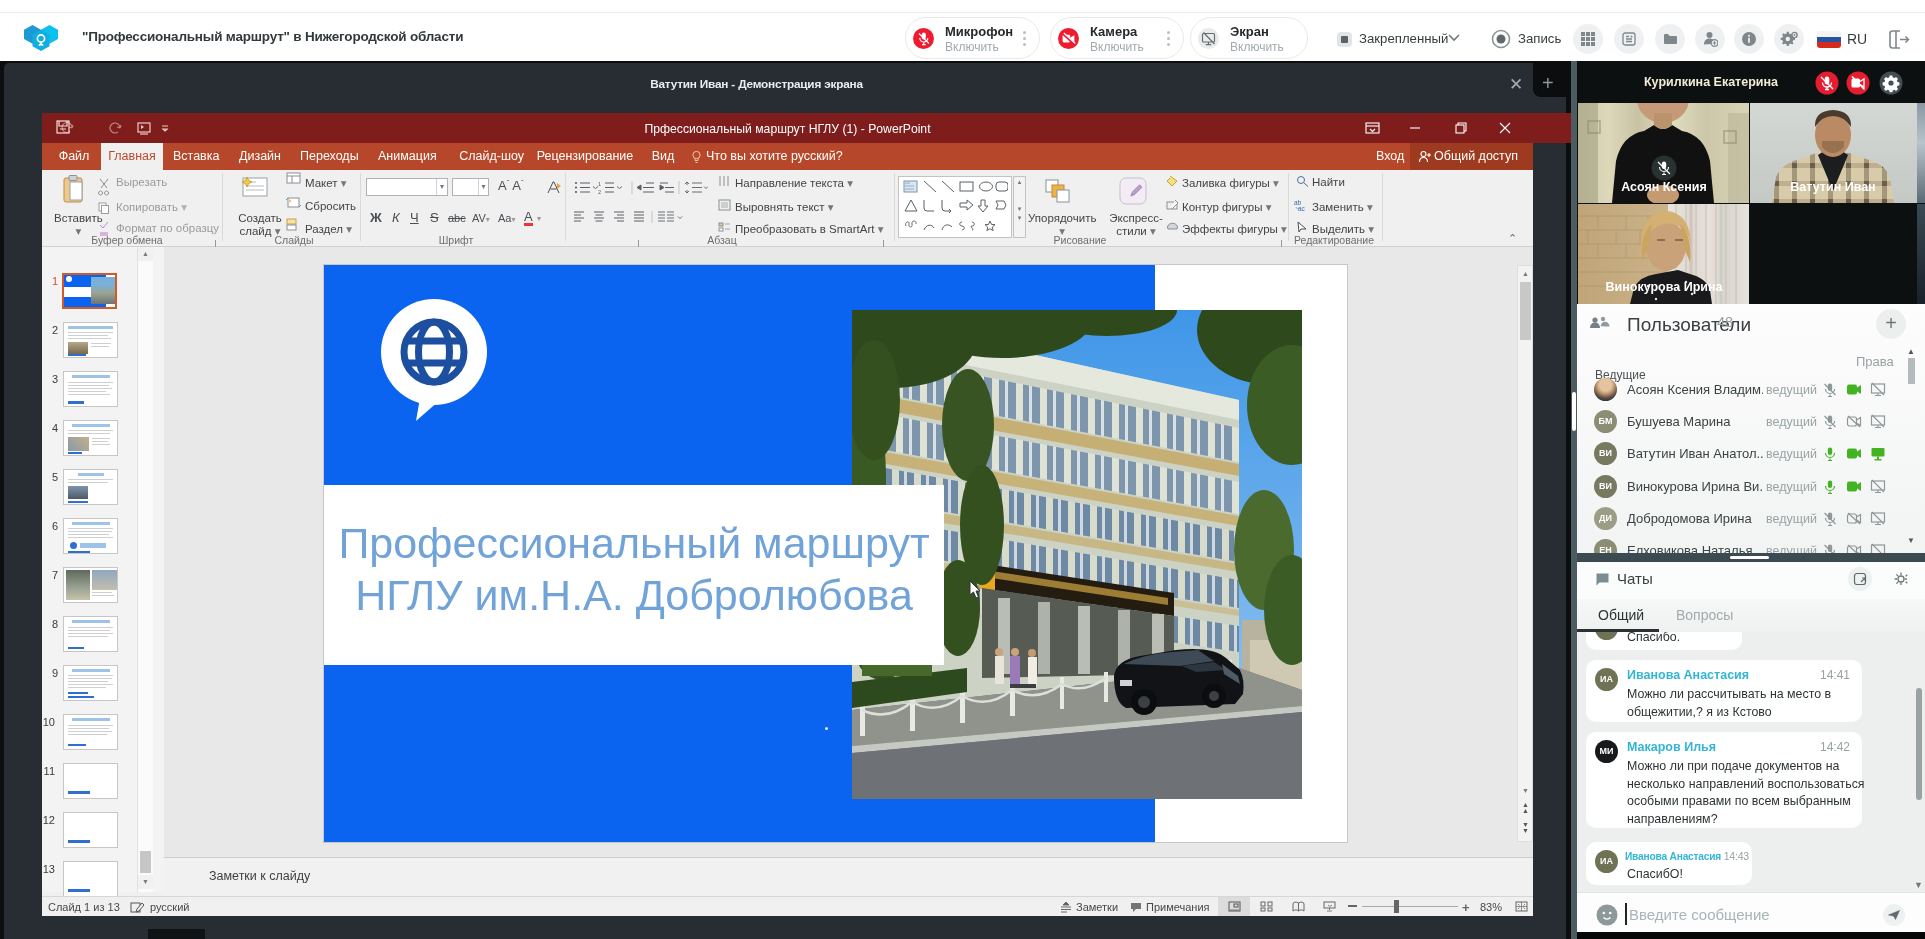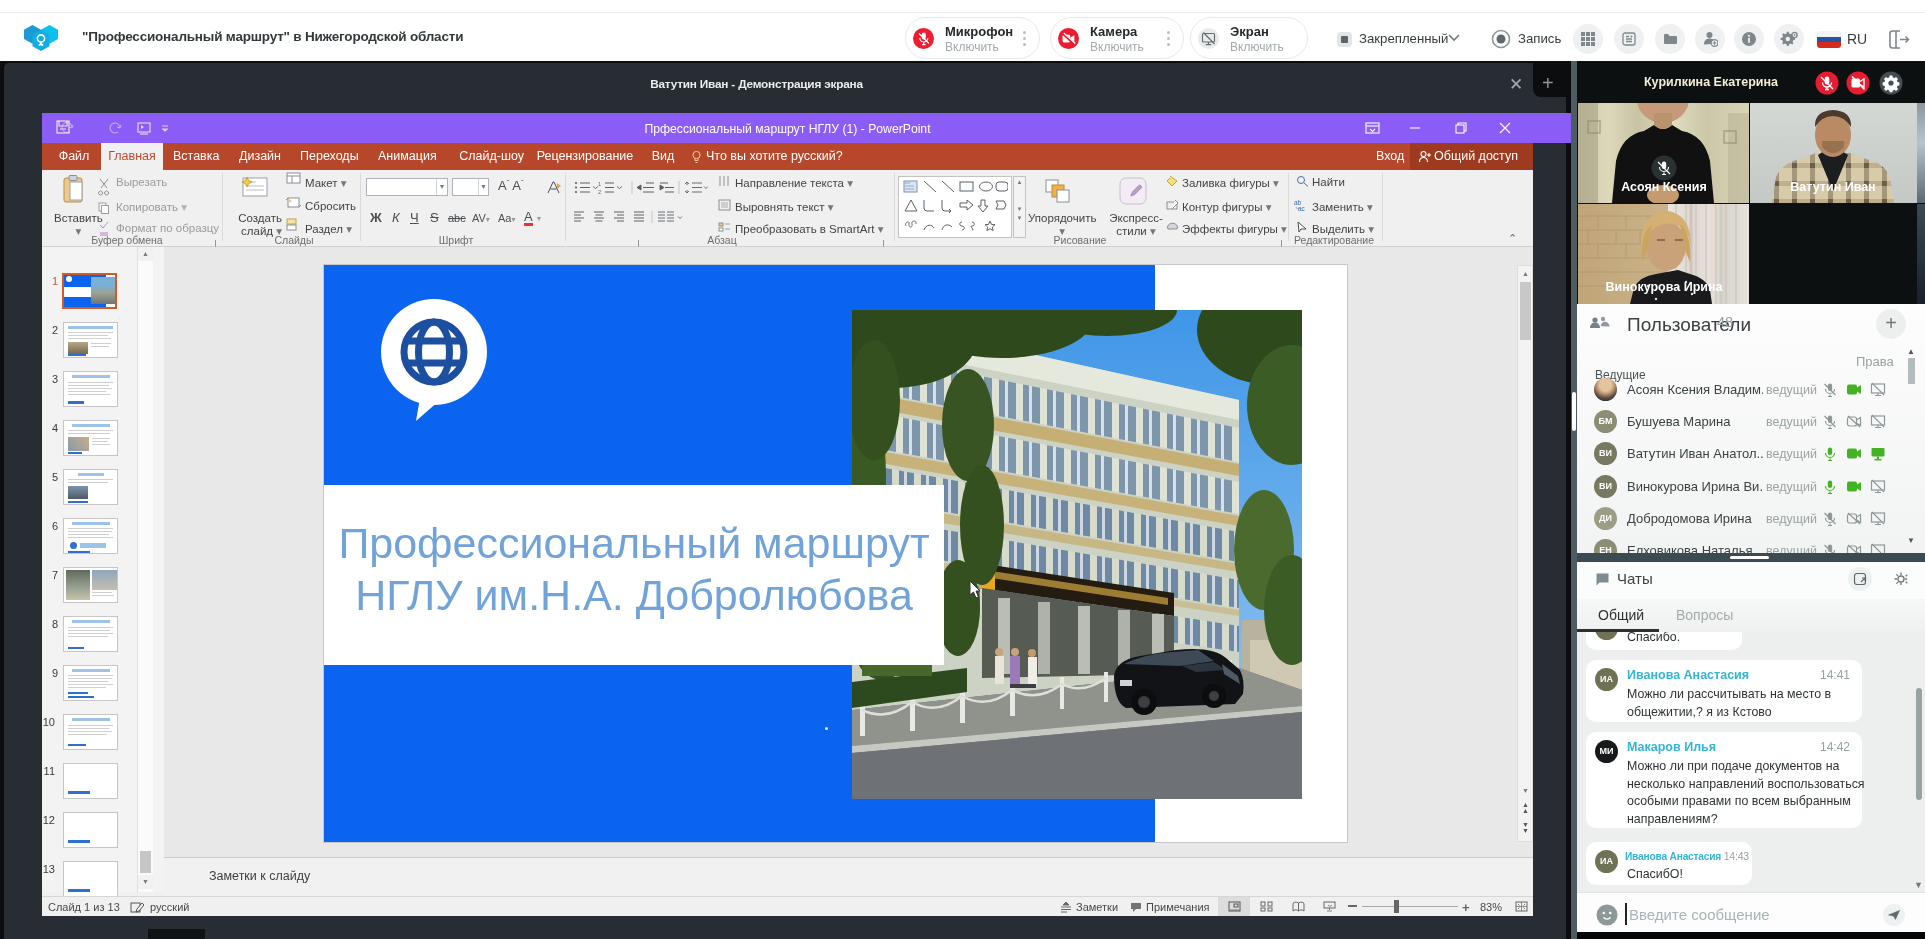--- a/index.html
+++ b/index.html
@@ -18,21 +18,21 @@
 .dots3 i{display:block;width:3px;height:3px;border-radius:50%;background:#b9c0c2;margin-bottom:3px}
 .topiconbtn{top:24px;width:30px;height:30px;border-radius:50%;background:#eef0f1}
 
 #stage{left:4px;top:63px;width:1562px;height:876px;background:#272d32;border-radius:5px 5px 0 0}
 #tabnotch{left:1533px;top:63px;width:33px;height:34px;background:#0b0d0e;border-bottom-left-radius:8px}
 #stagetitle{left:4px;top:77px;width:1505px;text-align:center;font-size:11.8px;letter-spacing:-0.2px;font-weight:bold;color:#e9edef}
 #stclose{left:1509px;top:74px;font-size:17px;color:#9fabb3}
 #stplus{left:1542px;top:72px;font-size:20px;color:#8d979e}
 
 #pp{left:42px;top:113px;width:1491px;height:803px;background:#f1f0f0}
-#pptitle{left:0;top:0;width:1548px;height:30px;background:#8b5cf6}
+#pptitle{left:0;top:0;width:1548px;height:30px;background:#7f1d1d}
 #ppmenu{left:0;top:30px;width:1491px;height:27px;background:#b7472a}
 #ppribbon{left:0;top:57px;width:1491px;height:77px;background:#f1f0f0;border-bottom:1px solid #d2d0ce}
 .mtab{position:absolute;top:6px;font-size:12.5px;color:#fff;white-space:nowrap}
 .rlbl{position:absolute;font-size:11.5px;color:#444}
 .glbl{position:absolute;top:64px;font-size:10.5px;color:#6e6d6b}
 .gsep{position:absolute;top:3px;width:1px;height:68px;background:#dcdad8}
 
 #ppcontent{left:0;top:134px;width:1491px;height:610px;background:#e9e8e8}
 #thumbpanel{left:0;top:0;width:122px;height:645px;background:#f4f3f3}
 .thumb{position:absolute;left:21px;width:55px;height:36px;background:#fff;border:1px solid #c8c6c4}
@@ -306,21 +306,21 @@
         </svg>
       <div class="abs rlbl" style="left:74px;top:6px;color:#9b9b9b">Вырезать</div>
       <div class="abs rlbl" style="left:74px;top:30px;color:#9b9b9b">Копировать <span style="color:#b0b0b0">▾</span></div>
       <div class="abs rlbl" style="left:74px;top:52px;color:#9b9b9b">Формат по образцу</div>
 
       <svg class="abs" style="left:198px;top:6px" width="28" height="26" viewBox="0 0 28 26">
           <rect x="3" y="2" width="24" height="18" fill="#fff" stroke="#9aa0a6"></rect>
           <path d="M6 6h10M6 10h18M6 14h18" stroke="#b9bec4"></path>
           <path d="M7 1l1.6 3.4L12 6l-3.4 1.6L7 11 5.4 7.6 2 6l3.4-1.6z" fill="#f3c94e" stroke="#caa32f"></path>
         </svg>
-      <div class="abs rlbl" style="left:196px;top:42px;text-align:right;width:44px">Создать<br>слайд <span style="color:#777">▾</span></div>
+      <div class="abs rlbl" style="left:196px;top:42px;text-align:center;width:44px">Создать<br>слайд <span style="color:#777">▾</span></div>
       <svg class="abs" style="left:244px;top:2px" width="15" height="13" viewBox="0 0 15 13">
           <rect x="1" y="1" width="13" height="10" fill="#fff" stroke="#8a8f94"></rect>
           <path d="M1 4h13M6 4v7" stroke="#8a8f94"></path>
         </svg>
       <div class="abs rlbl" style="left:263px;top:6px">Макет <span style="color:#777">▾</span></div>
       <svg class="abs" style="left:244px;top:26px" width="15" height="13" viewBox="0 0 15 13">
           <rect x="2" y="2" width="11" height="9" fill="#fff" stroke="#8a8f94"></rect>
           <path d="M2 2l-2 2M13 11l2-2" stroke="#4aa3d6"></path>
           <circle cx="4" cy="5" r="1.5" fill="#efc88b"></circle>
         </svg>

